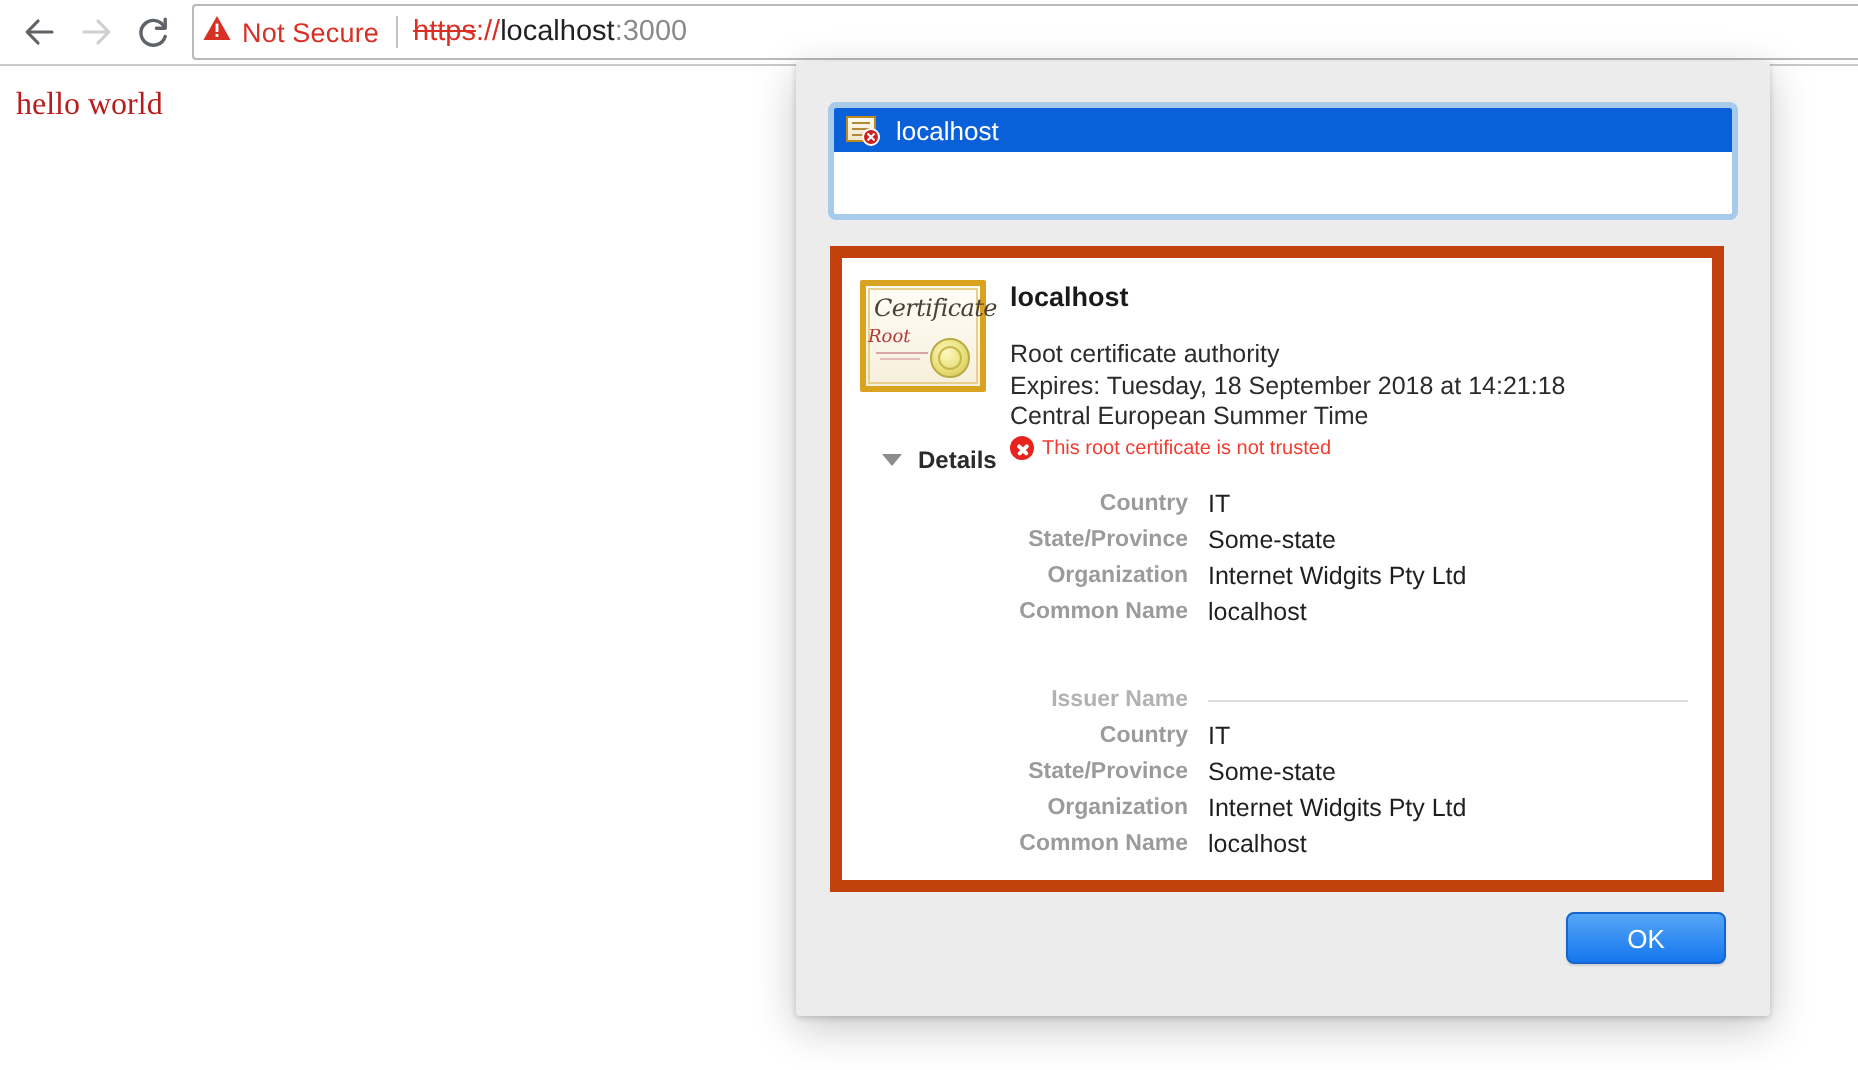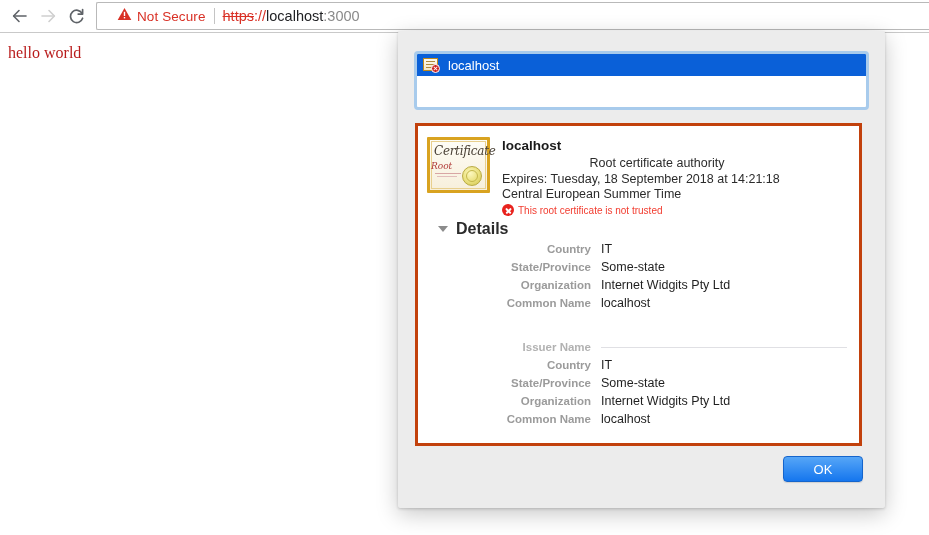--- a/index.html
+++ b/index.html
@@ -41,21 +41,21 @@
     margin-left: 6px;
     height: 28px;
     flex: 1 1 auto;
     margin-right: 0px;
     border: 1px solid #b9b9b9;
     border-right: none;
     border-radius: 2px 0 0 2px;
     background: #fff;
     display: flex;
     align-items: center;
-    padding-left: 20px;
+    padding-left: 4px;
     box-sizing: border-box;
     overflow: hidden;
   }
   #not-secure-group {
     display: flex;
     align-items: center;
     flex: none;
   }
   #warning-triangle { margin-right: 5px; display:block; }
   #not-secure-text {
@@ -196,21 +196,21 @@
   }
 
   
   #cert-detail-panel {
     position: absolute;
     left: 17px;
     top: 92px;
     width: 447px;
     height: 323px;
     background: #ffffff;
-    border: 3px solid #c2410c;
+    border: 6px solid #c2410c;
     box-sizing: border-box;
   }
 
   
   #cert-summary {
     position: absolute;
     left: 0; top: 0;
     width: 100%;
     padding: 11px 0 0 9px;
     box-sizing: border-box;
@@ -293,22 +293,21 @@
   #cert-name {
     font-size: 13.5px;
     font-weight: bold;
     color: #1a1a1a;
     line-height: 16px;
   }
   #cert-role {
     font-size: 12.5px;
     color: #2b2b2b;
     line-height: 16px;
-    margin-top: 1px;
-    text-align: center;
+    margin-top: 12px;
   }
   #cert-expires {
     font-size: 12.5px;
     color: #2b2b2b;
     line-height: 15px;
     margin-top: 1px;
     width: 310px;
   }
   #cert-trust-row {
     display: flex;
@@ -348,21 +347,21 @@
     align-items: center;
   }
   #details-triangle {
     width: 0; height: 0;
     border-left: 5px solid transparent;
     border-right: 5px solid transparent;
     border-top: 6px solid #8c8c8c;
     margin-right: 8px;
   }
   #details-label {
-    font-size: 16px;
+    font-size: 12px;
     font-weight: bold;
     color: #2b2b2b;
   }
 
   
   .field-group {
     position: absolute;
     left: 0;
     width: 100%;
   }

